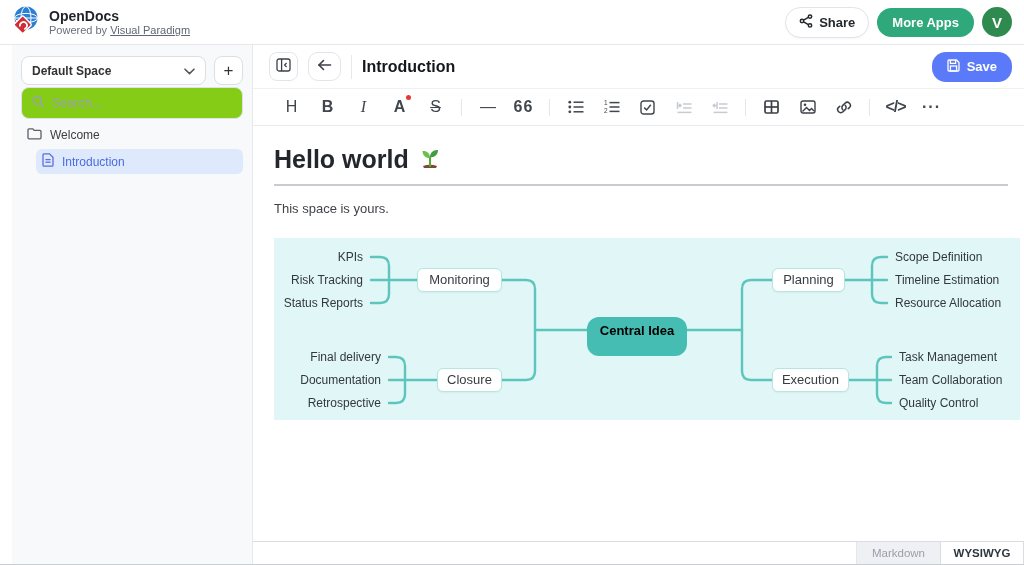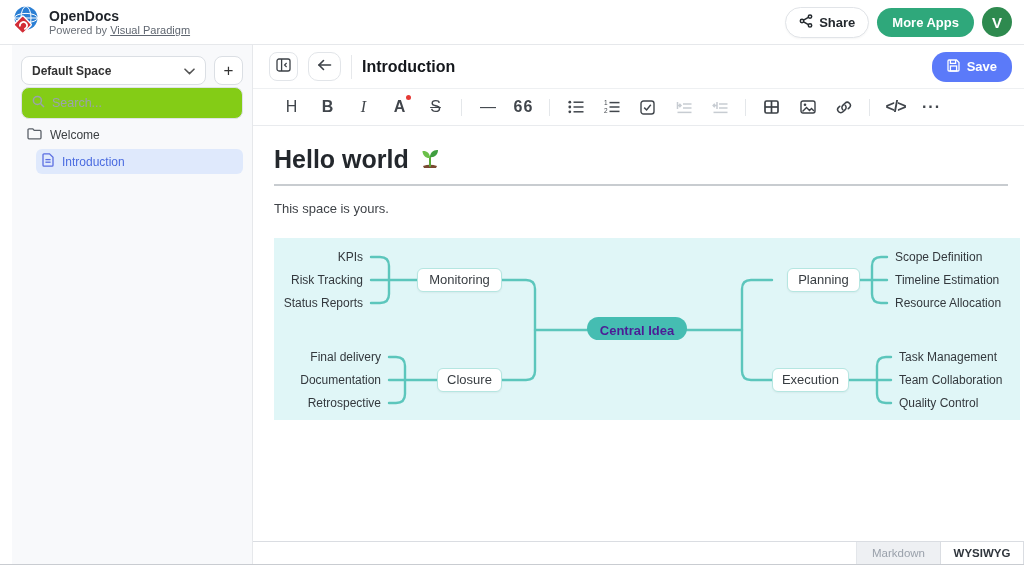--- a/index.html
+++ b/index.html
@@ -65,21 +65,21 @@
   .content { flex:1; overflow:hidden; padding:19px 16px 0 21px; }
   .doc-heading { font-size:25px; font-weight:bold; color:#23272c; display:flex; align-items:flex-start; gap:9px; }
   .heading-rule { height:2px; background:#c8ccd0; margin-top:9px; }
   .body-text { font-size:13px; color:#3f4348; margin-top:15px; }
 
   
   .mindmap { position:relative; width:746px; height:182px; margin-top:22px; background:#e0f6f7; }
   .mindmap svg { position:absolute; inset:0; }
   .mm-label { position:absolute; height:18px; line-height:18px; font-size:12px; color:#33383d; white-space:nowrap; }
   .mm-node { position:absolute; height:24px; line-height:22px; text-align:center; font-size:13px; color:#383d42; background:#fff; border:1.5px solid #b5e6e1; border-radius:6px; box-shadow:0 1px 2px rgba(0,0,0,.05); }
-  .mm-central { position:absolute; left:313px; top:79px; width:100px; height:23px; line-height:27px; text-align:center; background:#45bdb2; color:#4c1d95; font-weight:bold; font-size:13px; border-radius:12px; }
+  .mm-central { position:absolute; left:313px; top:79px; width:100px; height:39px; line-height:27px; text-align:center; background:#45bdb2; color:#000000; font-weight:bold; font-size:13px; border-radius:12px; }
 
   
   .status-bar { height:23px; flex:0 0 23px; border-top:1px solid #dadde2; display:flex; justify-content:flex-end; }
   .mode-tab { width:84px; font-size:11.5px; display:flex; align-items:center; justify-content:center; cursor:pointer; }
   .mode-tab.inactive { background:#eef0f3; color:#9aa1ab; border-left:1px solid #e3e6ea; }
   .mode-tab.active { background:#fff; color:#2f353c; font-weight:bold; border-left:1px solid #dadde2; border-right:1px solid #dadde2; }
 </style>
 </head>
 <body>
 
@@ -352,21 +352,21 @@
 
           <div class="mm-label" style="left:621px; top:10px;">Scope Definition</div>
           <div class="mm-label" style="left:621px; top:33px;">Timeline Estimation</div>
           <div class="mm-label" style="left:621px; top:56px;">Resource Allocation</div>
           <div class="mm-label" style="left:625px; top:110px;">Task Management</div>
           <div class="mm-label" style="left:625px; top:133px;">Team Collaboration</div>
           <div class="mm-label" style="left:625px; top:156px;">Quality Control</div>
 
           <div class="mm-node" style="left:143px; top:30px;  width:85px;">Monitoring</div>
           <div class="mm-node" style="left:163px; top:130px; width:65px;">Closure</div>
-          <div class="mm-node" style="left:513px; top:30px;  width:73px;">Planning</div>
+          <div class="mm-node" style="left:498px; top:30px;  width:73px;">Planning</div>
           <div class="mm-node" style="left:498px; top:130px; width:77px;">Execution</div>
           <div class="mm-central">Central Idea</div>
         </div>
       </div>
 
       <div class="status-bar">
         <div class="mode-tab inactive">Markdown</div>
         <div class="mode-tab active">WYSIWYG</div>
       </div>
 

